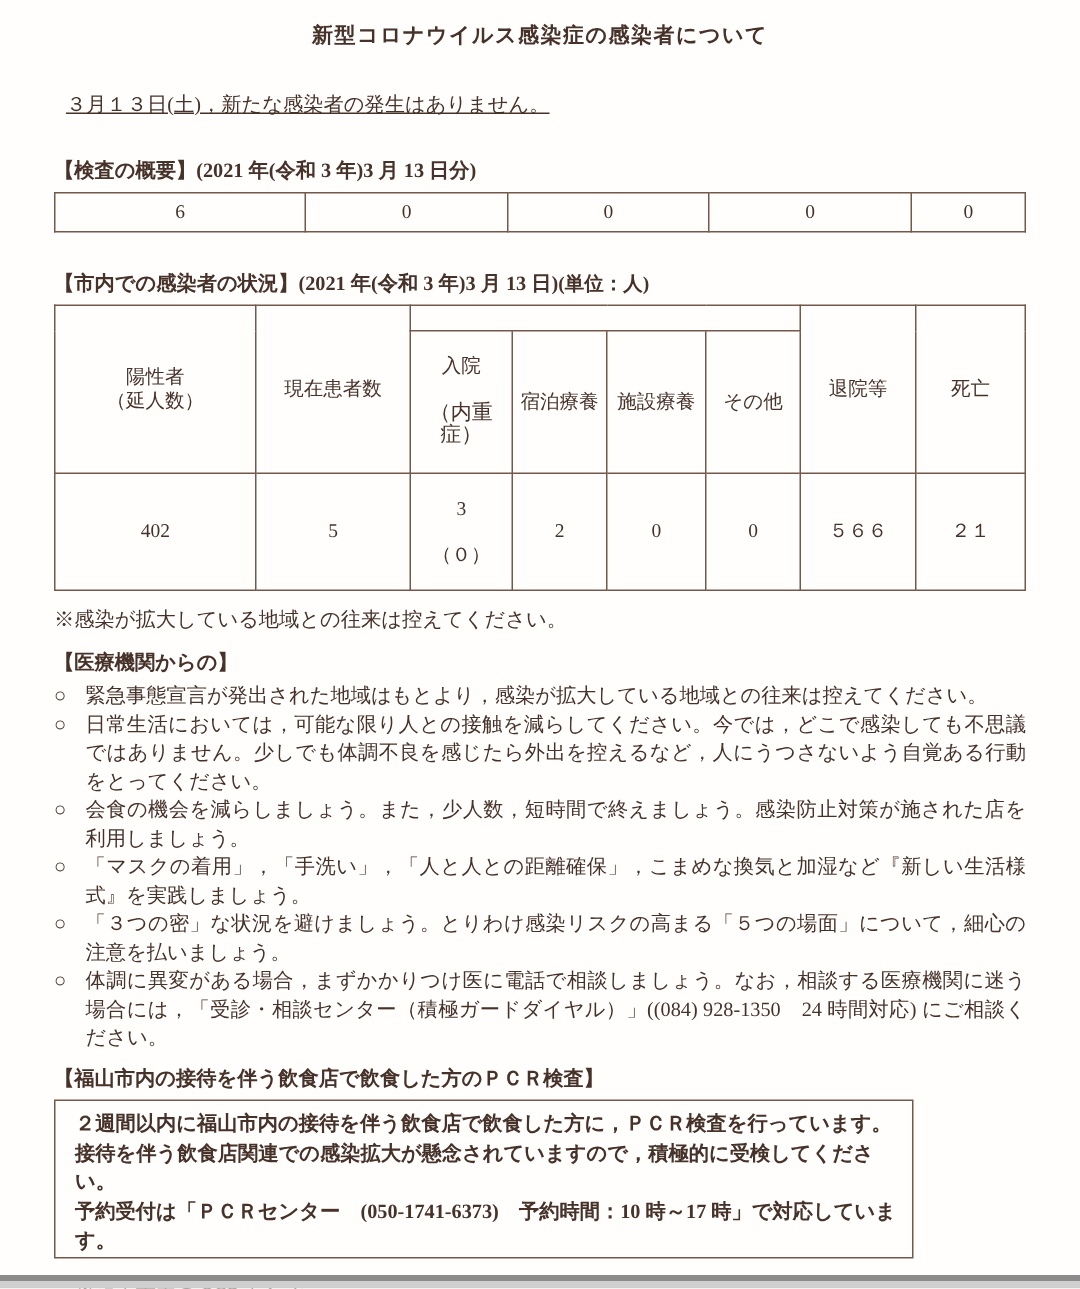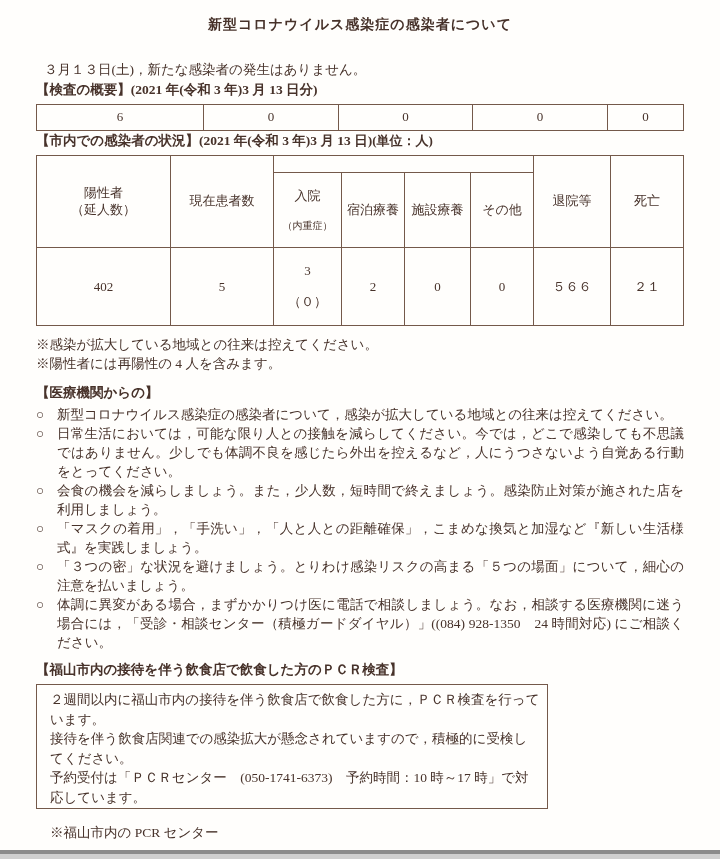--- a/index.html
+++ b/index.html
@@ -17,22 +17,24 @@
     text-align: center;
     font-size: 14px;
     font-weight: bold;
     letter-spacing: 1px;
     line-height: 26px;
   }
   .date-line {
     margin: 22px 0 0 8px;
     font-size: 13.5px;
     line-height: 20px;
+    text-decoration: underline;
   }
   .sec-heading {
+    margin-top: 24px;
     font-size: 13.5px;
     font-weight: bold;
     line-height: 20px;
   }
   .heading-row {
     display: flex;
     align-items: flex-end;
   }
   .unit-label { font-size: 13px; font-weight: bold; }
 
@@ -64,42 +66,43 @@
     border-top: 1.5px solid #74594a;
     border-left: 1.5px solid #74594a;
     display: flex;
     align-items: center;
     justify-content: center;
   }
   
   .t2-strip { height: 17px; }
   .t2-sub   { height: 34px; }
   .t2-data  { height: 47px; }
-  .small-sub { font-size: 10px; line-height: 1.1; display: block; text-align: center; }
+  .small-sub { font-size: 14px; line-height: 1.1; display: block; text-align: center; }
   .cell-main { display: block; line-height: 1.1; }
 
   .notes { margin-top: 9px; font-size: 13.5px; line-height: 19px; }
 
   .bullets { margin-top: 2px; }
   .bullet {
     display: flex;
     font-size: 13.5px;
     line-height: 19px;
     text-align: justify;
   }
   .bullet .marker { width: 21px; flex: none; }
   .bullet .btext  { flex: 1; }
 
   .pcr-box {
     margin-top: 4px;
-    width: 512px;
+    width: 573px;
     border: 1.5px solid #74594a;
     padding: 5px 6px 1px 13px;
     font-size: 13.5px;
     line-height: 19.5px;
+    font-weight: bold;
   }
   .centers-label { margin: 14px 0 0 14px; font-size: 13.5px; line-height: 19px; }
 
   .scan-edge-bottom {
     position: absolute;
     left: 0; bottom: 5px;
     width: 720px; height: 4px;
     background: #8b8b8b;
   }
   .scan-edge-bottom2 {
@@ -184,29 +187,28 @@
       <td>0</td>
       <td>0</td>
       <td>５６６</td>
       <td>２１</td>
     </tr>
   </tbody>
     </table>
 
   <div class="notes">
     <div>※感染が拡大している地域との往来は控えてください。</div>
-    <div>※陽性者には再陽性の 4 人を含みます。</div>
   </div>
 
   <div class="sec-heading" style="margin-top:10px">【医療機関からの】</div>
 
   <div class="bullets">
     <div class="bullet">
       <span class="marker">○</span>
-      <span class="btext">新型コロナウイルス感染症の感染者について，感染が拡大している地域との往来は控えてください。</span>
+      <span class="btext">緊急事態宣言が発出された地域はもとより，感染が拡大している地域との往来は控えてください。</span>
     </div>
     <div class="bullet">
       <span class="marker">○</span>
       <span class="btext">日常生活においては，可能な限り人との接触を減らしてください。今では，どこで感染しても不思議ではありません。少しでも体調不良を感じたら外出を控えるなど，人にうつさないよう自覚ある行動をとってください。</span>
     </div>
     <div class="bullet">
       <span class="marker">○</span>
       <span class="btext">会食の機会を減らしましょう。また，少人数，短時間で終えましょう。感染防止対策が施された店を利用しましょう。</span>
     </div>
     <div class="bullet">

